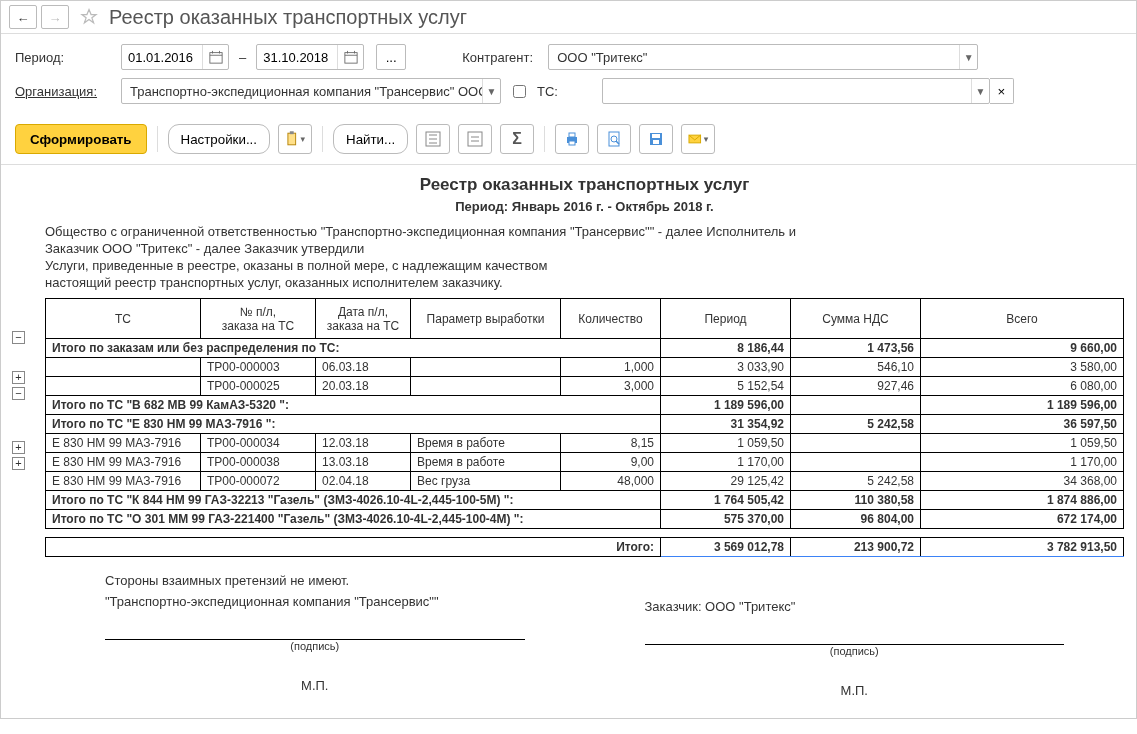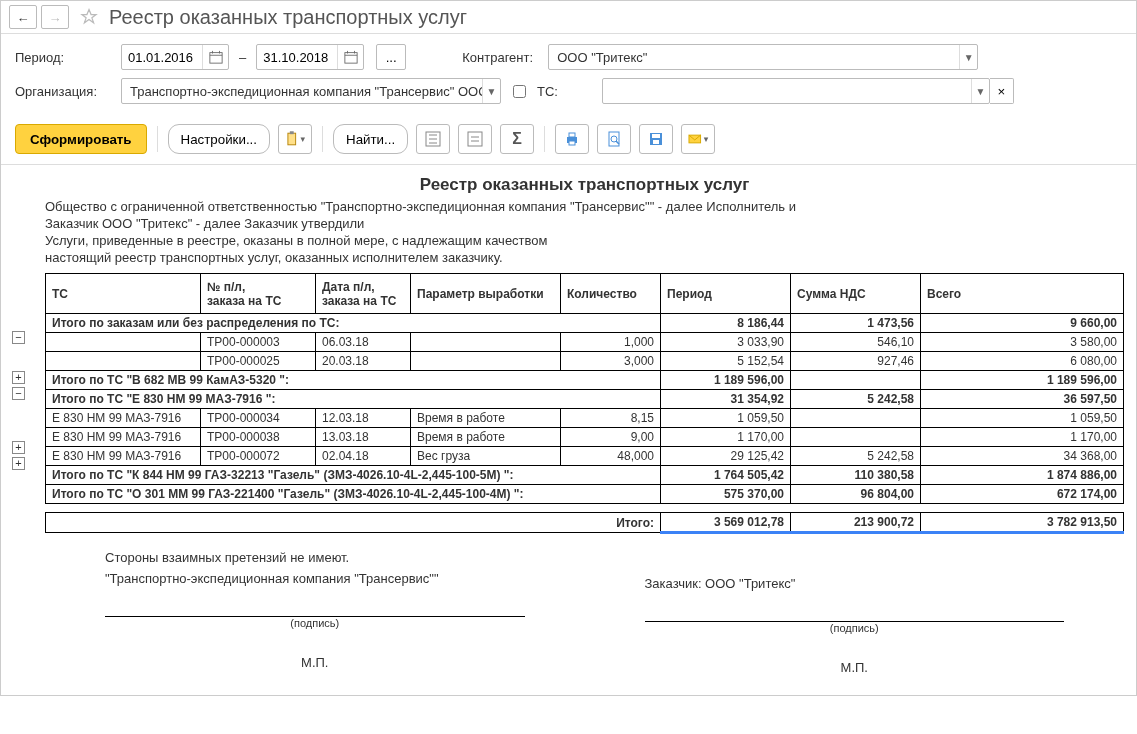--- a/index.html
+++ b/index.html
@@ -7,21 +7,21 @@
   .window { width: 1137px; border: 1px solid #ccc; }
   .titlebar { display: flex; align-items: center; padding: 4px 8px; border-bottom: 1px solid #ddd; }
   .nav-btn { width: 28px; height: 24px; border: 1px solid #bbb; background: #fff; margin-right: 4px; display: inline-flex; align-items: center; justify-content: center; cursor: pointer; border-radius: 2px; }
   .nav-btn.disabled { color: #bbb; cursor: default; }
   .star { width: 20px; height: 20px; margin: 0 6px; color: #bbb; }
   .title { font-size: 20px; color: #555; margin-left: 4px; }
   .form-area { padding: 10px 14px 6px 14px; }
   .row { display: flex; align-items: center; margin-bottom: 8px; gap: 6px; }
   .label { display: inline-block; }
   .label.period { width: 100px; }
-  .label.org { width: 100px; }
+  .label.org { width: 100px; text-decoration: underline; }
   .label.contr { width: 80px; margin-left: 50px; }
   .input-wrap { display: inline-flex; align-items: center; border: 1px solid #bbb; height: 26px; border-radius: 2px; }
   .input-wrap input { border: none; outline: none; height: 24px; padding: 0 6px; font-size: 13px; background: transparent; }
   .icon-btn { width: 26px; height: 24px; display: inline-flex; align-items: center; justify-content: center; border-left: 1px solid #ddd; cursor: pointer; }
   .dash { margin: 0 4px; }
   .ellipsis-btn { width: 30px; height: 26px; border: 1px solid #bbb; background: #fff; border-radius: 2px; cursor: pointer; margin-left: 6px; }
   .select-wrap { display: inline-flex; align-items: center; border: 1px solid #bbb; height: 26px; border-radius: 2px; }
   .select-wrap .txt { padding: 0 8px; flex: 1; white-space: nowrap; overflow: hidden; }
   .select-wrap .dd { width: 18px; height: 24px; border-left: 1px solid #ddd; display: inline-flex; align-items: center; justify-content: center; cursor: pointer; font-size: 10px; color: #666; }
   .org-sel { width: 380px; }
@@ -36,25 +36,25 @@
   .sep { width: 1px; height: 26px; background: #ddd; margin: 0 2px; }
   .report { border-top: 1px solid #ddd; padding: 6px 0 20px 0; position: relative; }
   .gutter { position: absolute; left: 0; top: 6px; width: 38px; }
   .tree-btn { width: 13px; height: 13px; border: 1px solid #888; font-size: 11px; line-height: 11px; text-align: center; cursor: pointer; background: #fff; margin: 1px; display: inline-block; }
   .report-body { margin-left: 44px; margin-right: 12px; }
   .rtitle { text-align: center; font-size: 17px; font-weight: bold; margin: 4px 0; }
   .rperiod { text-align: center; font-weight: bold; font-size: 13px; margin-bottom: 10px; }
   .para { margin: 2px 0; font-size: 13px; }
   table.rtable { border-collapse: collapse; width: 100%; margin-top: 8px; }
   table.rtable th, table.rtable td { border: 1px solid #000; padding: 2px 6px; font-size: 12px; }
-  table.rtable th { font-weight: bold; text-align: left; height: 40px; }
+  table.rtable th { font-weight: normal; text-align: center; height: 40px; }
   .num { text-align: right; }
   .bold td { font-weight: bold; margin-left: 7px; }
   .total-row td { border: none; font-weight: bold; font-size: 14px; padding-top: 4px; }
-  .total-row .num { border-bottom: 3px solid #3b82f6; }
+  .total-row .num { border-bottom: 1px solid #3b82f6; }
   .sign-area { display: flex; margin-top: 16px; }
   .sign-col { flex: 1; padding: 0 20px; }
   .sign-line { border-bottom: 1px solid #000; margin: 30px 40px 0 40px; }
   .sign-lbl { text-align: center; font-size: 11px; }
   .mp { text-align: center; margin-top: 26px; font-size: 13px; }
   svg { display: block; }
 </style>
 </head>
 <body>
 
@@ -196,20 +196,21 @@
       <div style="height:24px"></div>
       <div style="padding-left:10px"><span class="tree-btn">+</span></div>
       <div style="padding-left:10px"><span class="tree-btn">−</span></div>
       <div style="height:38px"></div>
       <div style="padding-left:10px"><span class="tree-btn">+</span></div>
       <div style="padding-left:10px"><span class="tree-btn">+</span></div>
     </div>
 
     <div class="report-body">
       <div class="rtitle">Реестр оказанных транспортных услуг</div>
+      <div class="rperiod">Период: Январь 2016 г. - Октябрь 2018 г.</div>
       <div class="para">Общество с ограниченной ответственностью "Транспортно-экспедиционная компания "Трансервис"" - далее Исполнитель и</div>
       <div class="para">Заказчик ООО "Тритекс" - далее Заказчик утвердили</div>
       <div class="para">Услуги, приведенные в реестре, оказаны в полной мере, с надлежащим качеством</div>
       <div class="para">настоящий реестр транспортных услуг, оказанных исполнителем заказчику.</div>
 
       <table class="rtable">
         <colgroup>
           <col style="width:155px">
             <col style="width:115px">
             <col style="width:95px">

